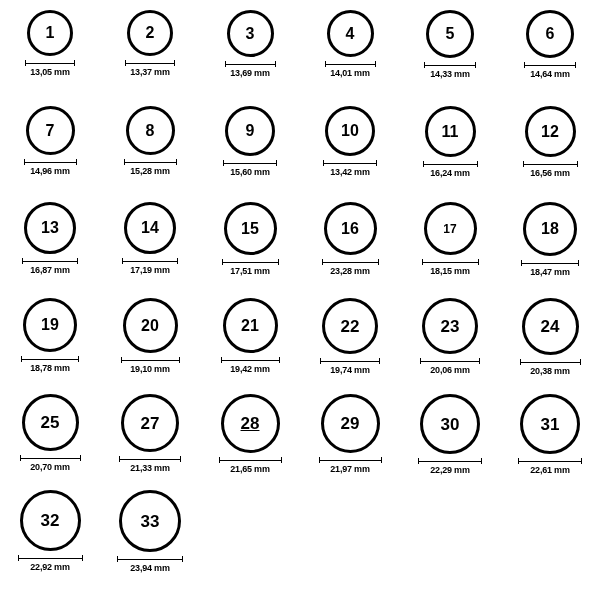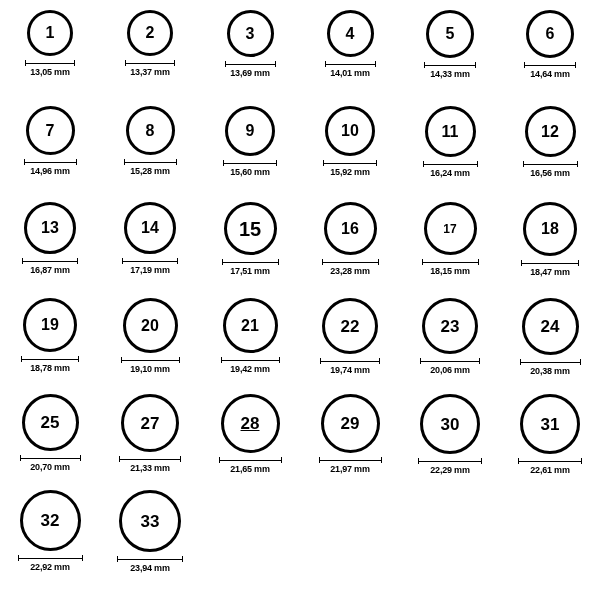--- a/index.html
+++ b/index.html
@@ -195,21 +195,21 @@
         </div>
       </div>
       <div class="ring-cell">
         <div class="ring-circle" style="width: 50px; height: 50px;">
           <span class="ring-number" style="font-size: 16px;">10</span>
         </div>
         <div class="ring-measure">
           <div class="measure-bar" style="width: 54px;">
             <div class="measure-line"></div>
           </div>
-          <div class="ring-label">15,92 mm</div>
+          <div class="ring-label">13,42 mm</div>
         </div>
       </div>
       <div class="ring-cell">
         <div class="ring-circle" style="width: 51px; height: 51px;">
           <span class="ring-number" style="font-size: 16px;">11</span>
         </div>
         <div class="ring-measure">
           <div class="measure-bar" style="width: 55px;">
             <div class="measure-line"></div>
           </div>
@@ -244,21 +244,21 @@
         </div>
         <div class="ring-measure">
           <div class="measure-bar" style="width: 56px;">
             <div class="measure-line"></div>
           </div>
           <div class="ring-label">17,19 mm</div>
         </div>
       </div>
       <div class="ring-cell">
         <div class="ring-circle" style="width: 53px; height: 53px;">
-          <span class="ring-number" style="font-size: 20px;">15</span>
+          <span class="ring-number" style="font-size: 16px;">15</span>
         </div>
         <div class="ring-measure">
           <div class="measure-bar" style="width: 57px;">
             <div class="measure-line"></div>
           </div>
           <div class="ring-label">17,51 mm</div>
         </div>
       </div>
       <div class="ring-cell">
         <div class="ring-circle" style="width: 53px; height: 53px;">

